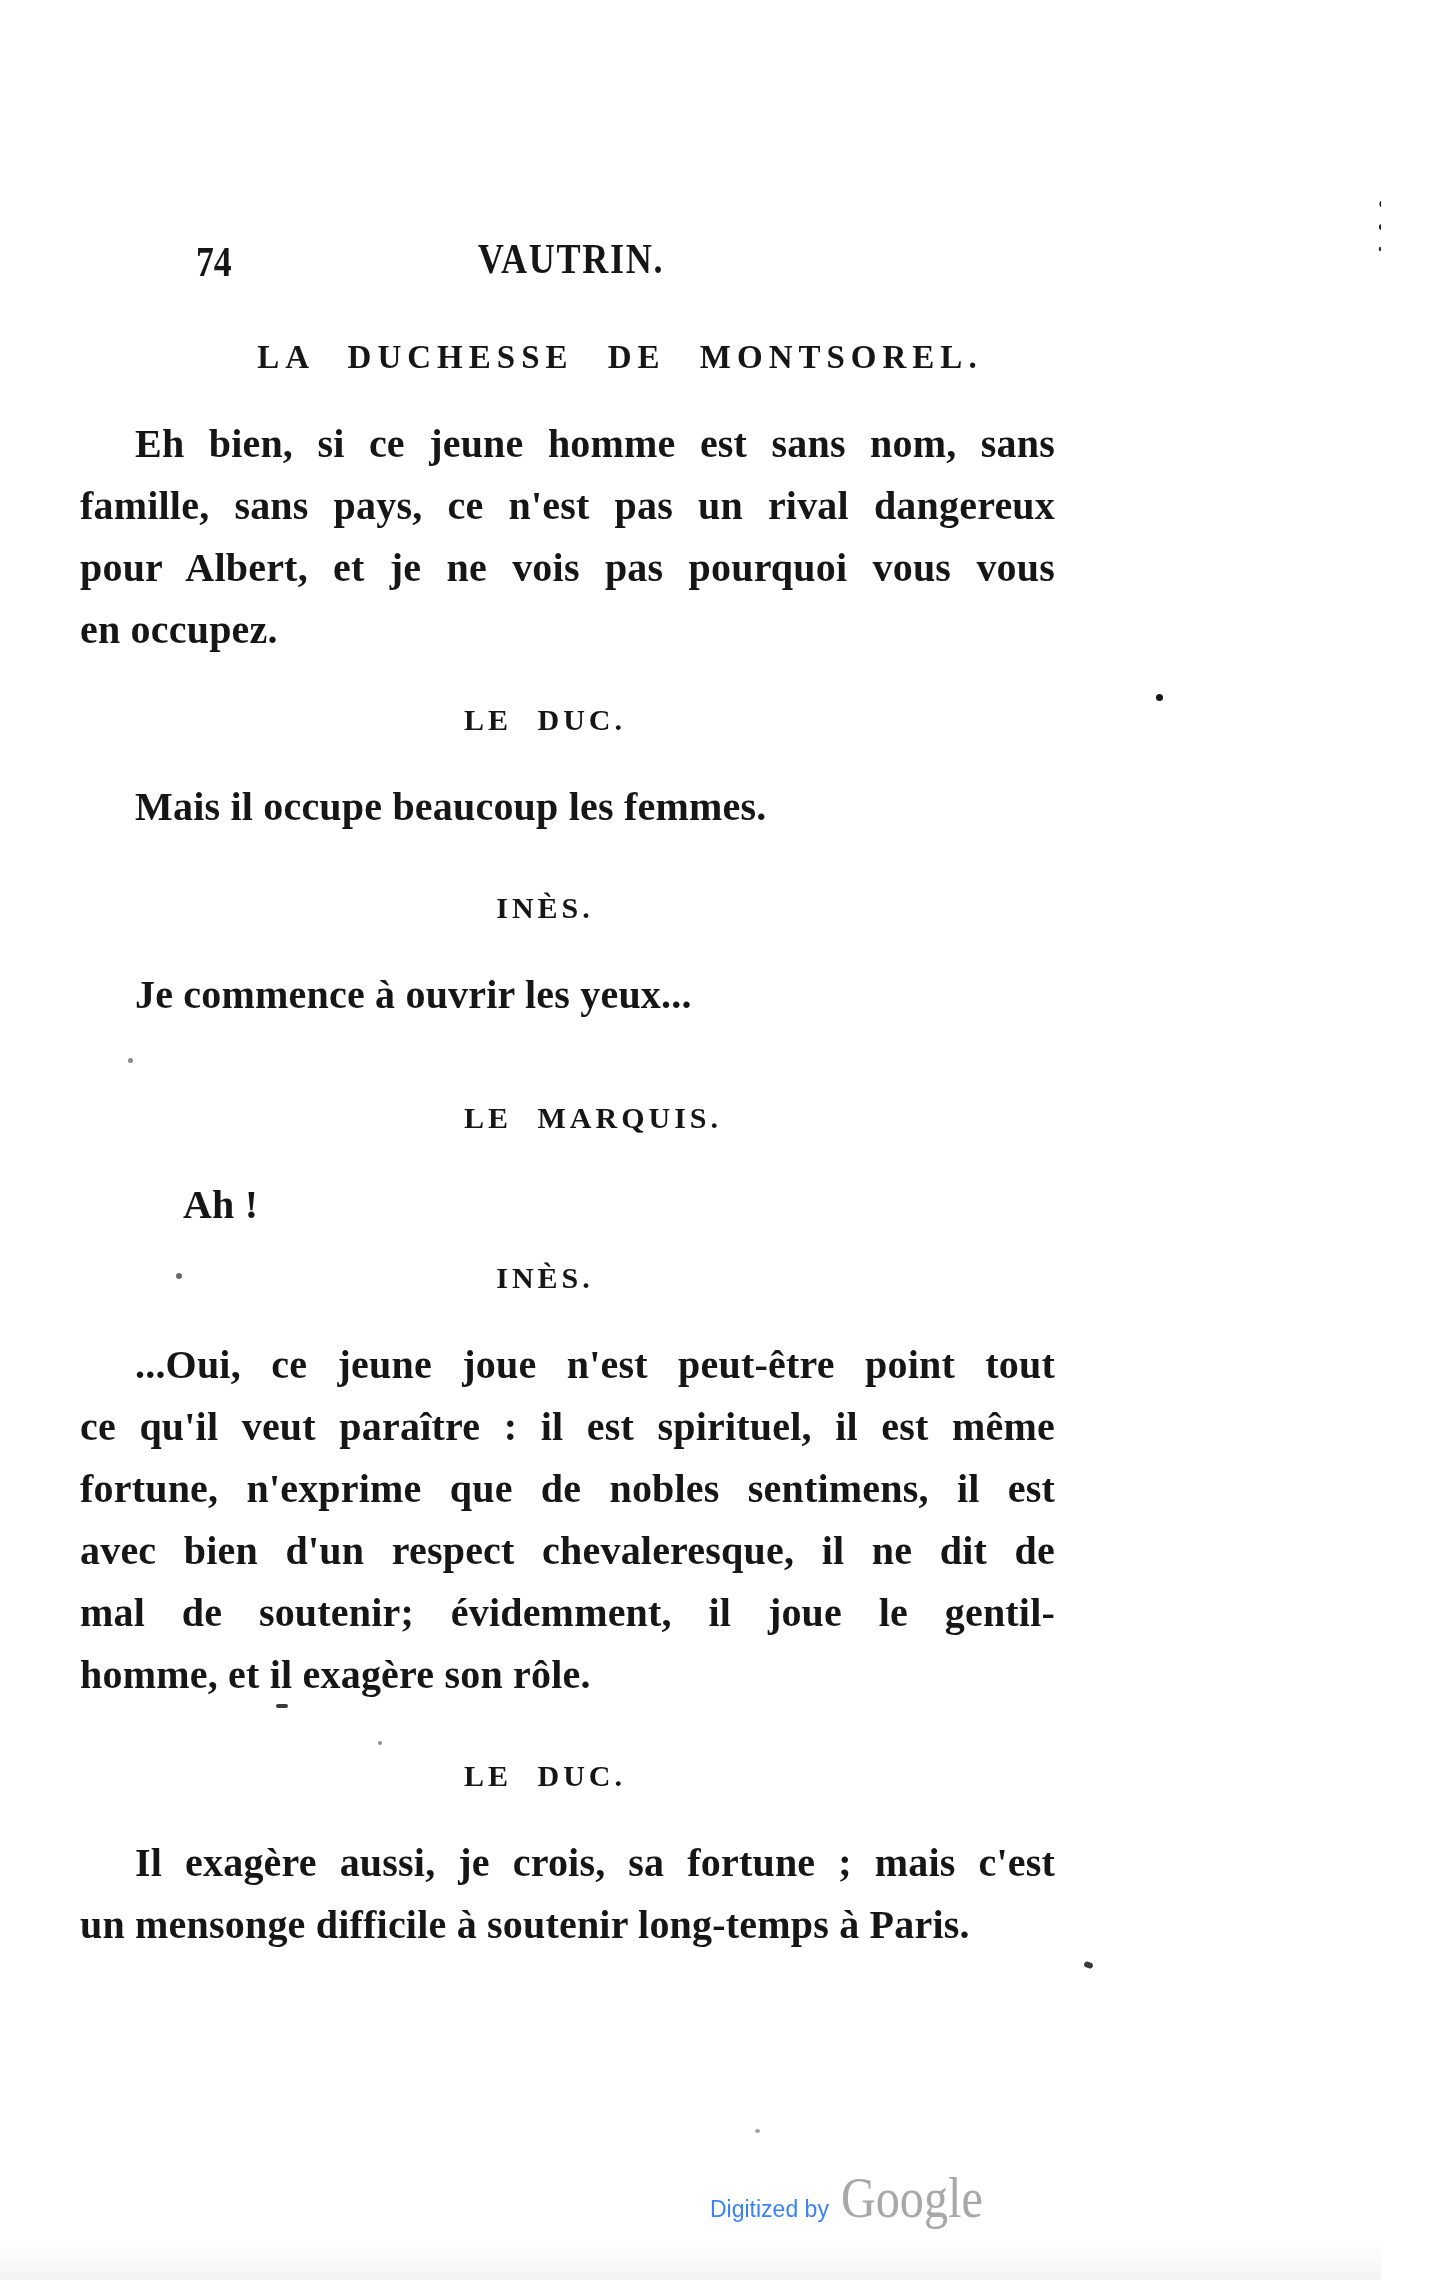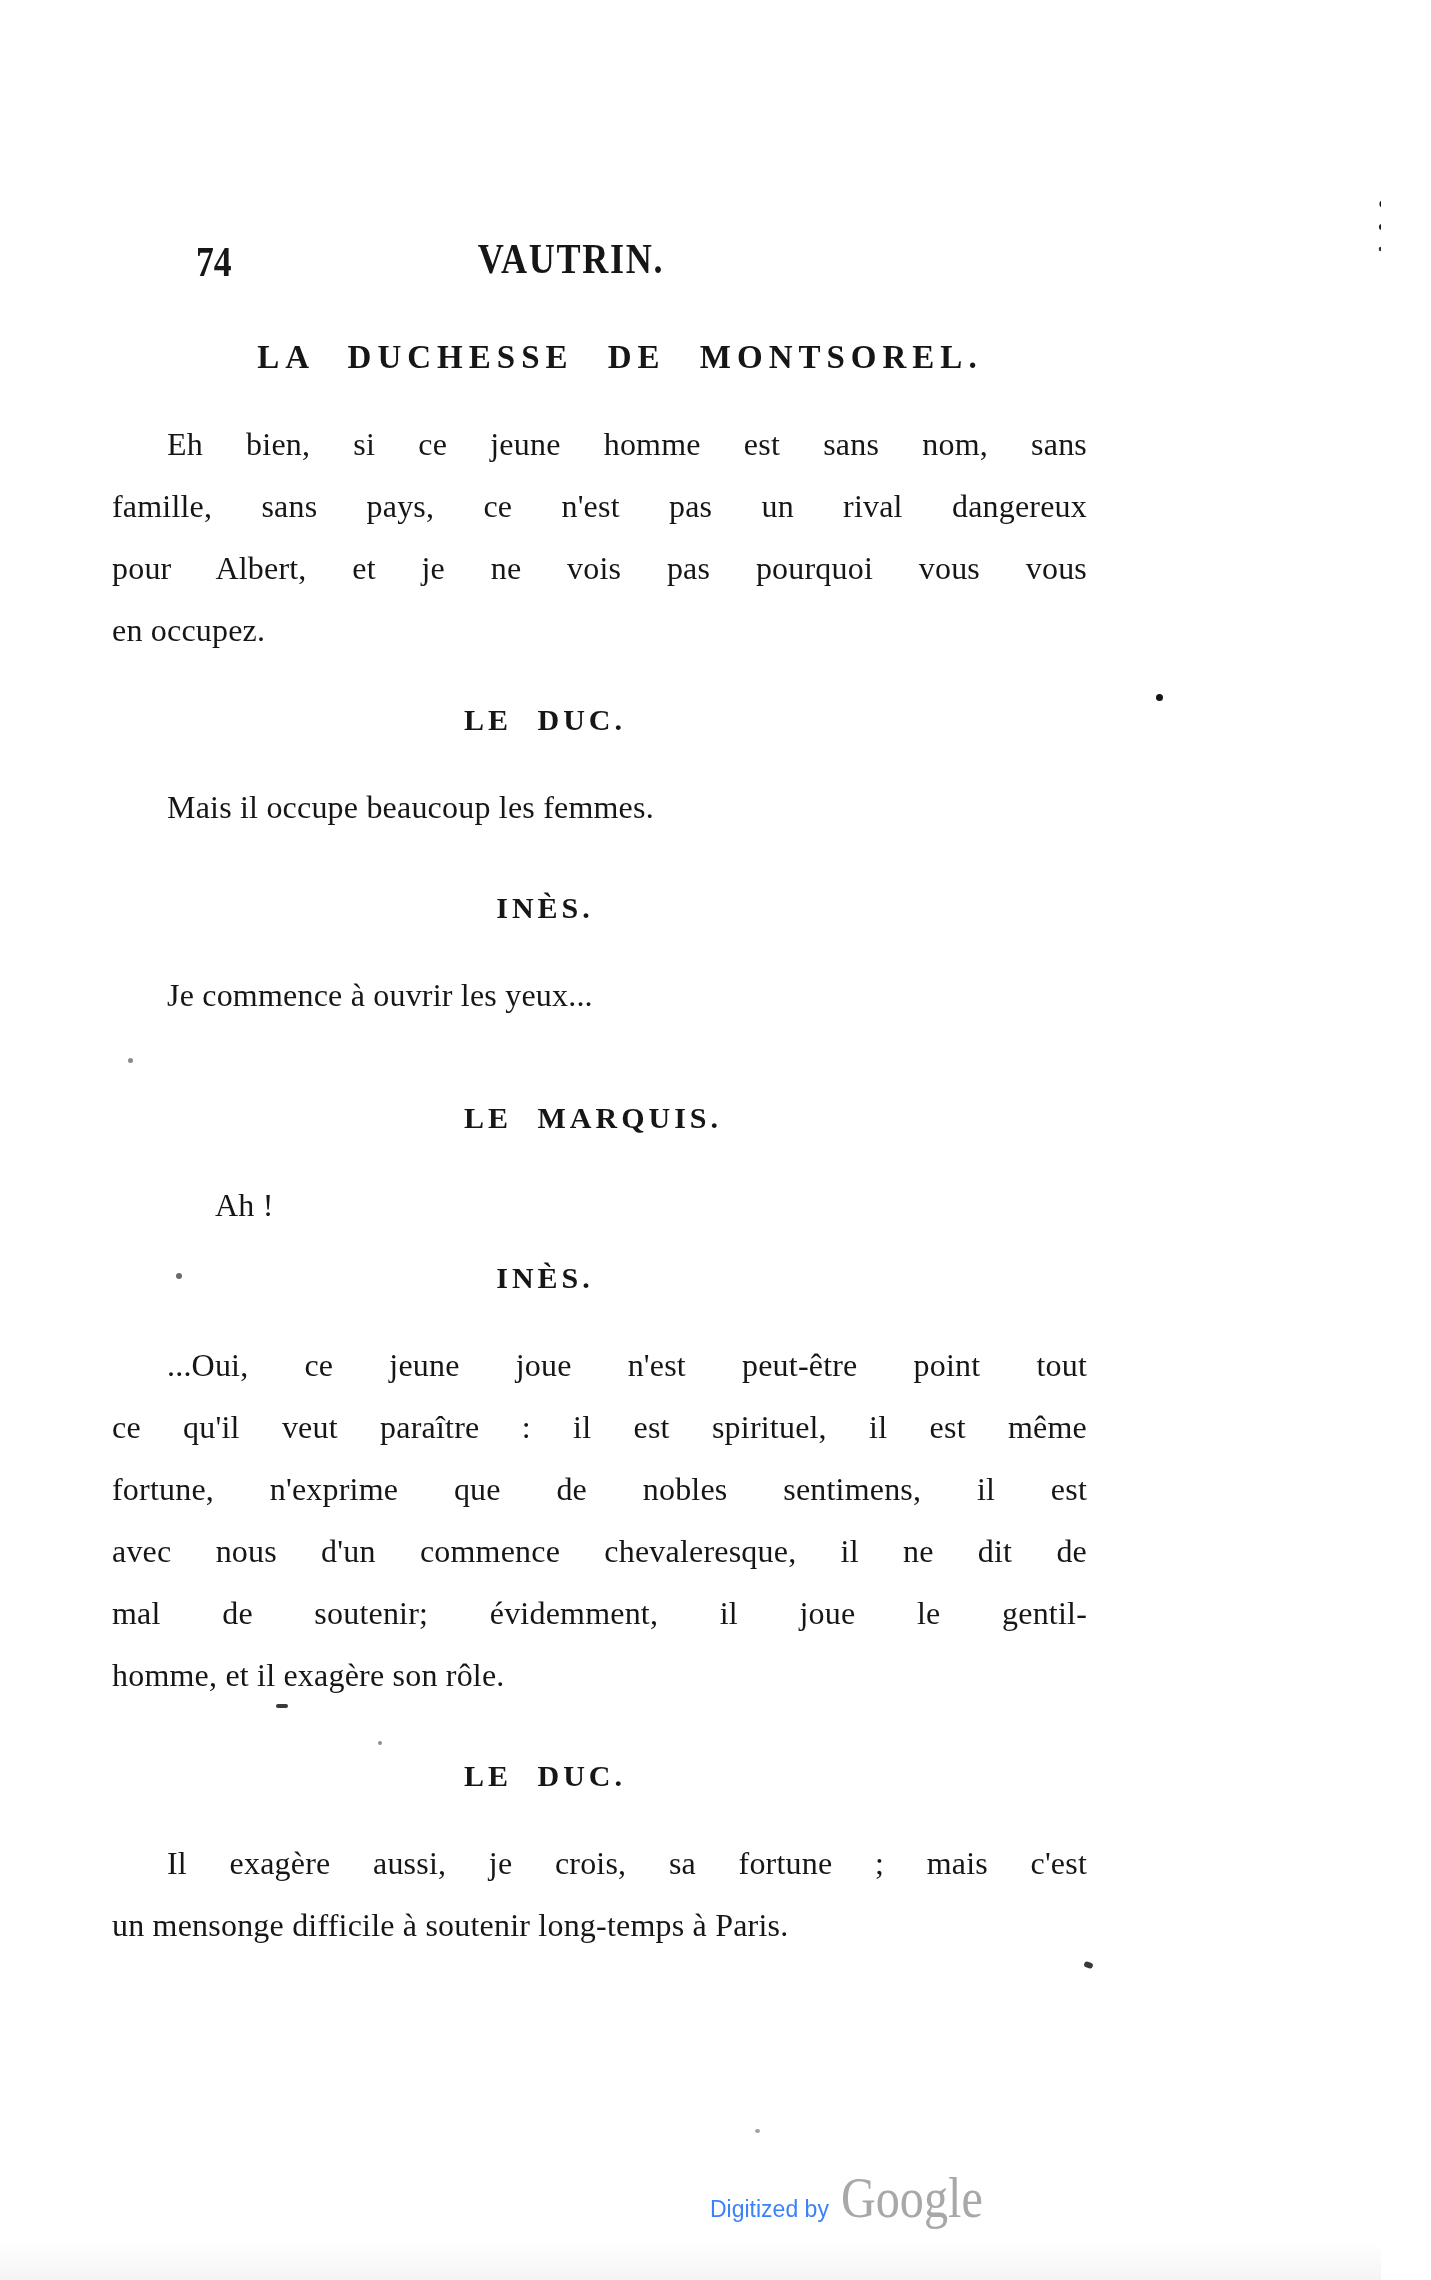--- a/index.html
+++ b/index.html
@@ -57,25 +57,25 @@
     margin: 0 0 36px 0;
     white-space: nowrap;
   }
   .b1 .speaker {
     width: 1240px;
     font-size: 33px;
     letter-spacing: 6px;
     word-spacing: 20px;
   }
   .lines {
-    margin-left: 112px;
+    margin-left: 80px;
     width: 975px;
-    font-size: 32px;
+    font-size: 40px;
     line-height: 62px;
-    font-weight: 400;
+    font-weight: 700;
     letter-spacing: 0.2px;
   }
   .line { min-height: 62px; }
   .line.indent { text-indent: 55px; }
   .line.fill { text-align: justify; text-align-last: justify; }
 
   .b1 { top: 337px; }
   .b2 { top: 700px; }
   .b3 { top: 888px; }
   .b4 { top: 1098px; padding-left: 48px; }
@@ -155,21 +155,21 @@
         <div class="line indent">Ah !</div>
       </div>
   </section>
 
   <section class="speech b5">
     <div class="speaker">INÈS.</div>
     <div class="lines">
         <div class="line indent fill">...Oui, ce jeune joue n'est peut-être point tout</div>
         <div class="line fill">ce qu'il veut paraître : il est spirituel, il est même</div>
         <div class="line fill">fortune, n'exprime que de nobles sentimens, il est</div>
-        <div class="line fill">avec nous d'un commence chevaleresque, il ne dit de</div>
+        <div class="line fill">avec bien d'un respect chevaleresque, il ne dit de</div>
         <div class="line fill">mal de soutenir; évidemment, il joue le gentil-</div>
         <div class="line">homme, et il exagère son rôle.</div>
       </div>
   </section>
 
   <section class="speech b6">
     <div class="speaker">LE DUC.</div>
     <div class="lines">
         <div class="line indent fill">Il exagère aussi, je crois, sa fortune ; mais c'est</div>
         <div class="line">un mensonge difficile à soutenir long-temps à Paris.</div>

